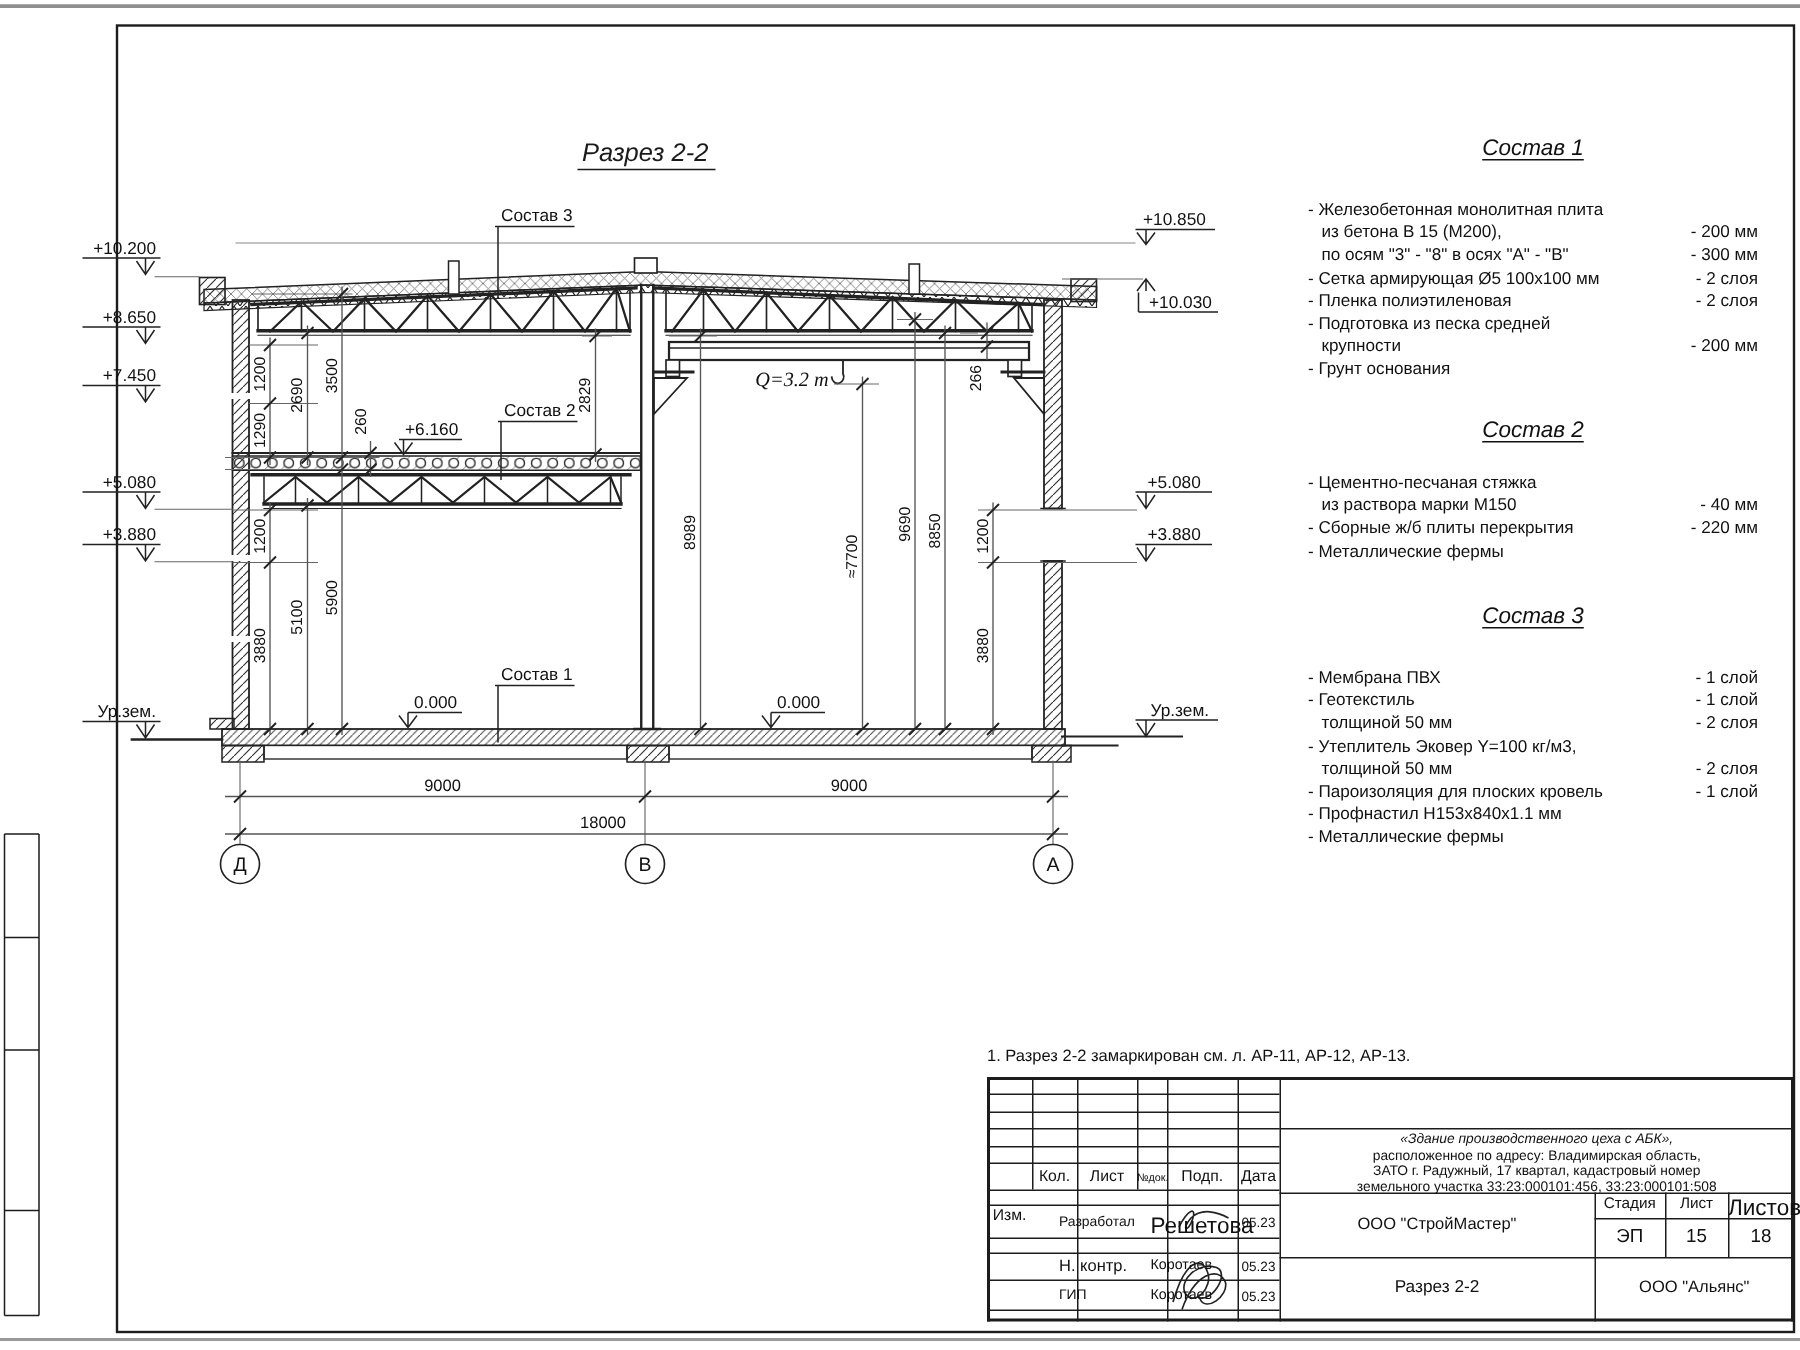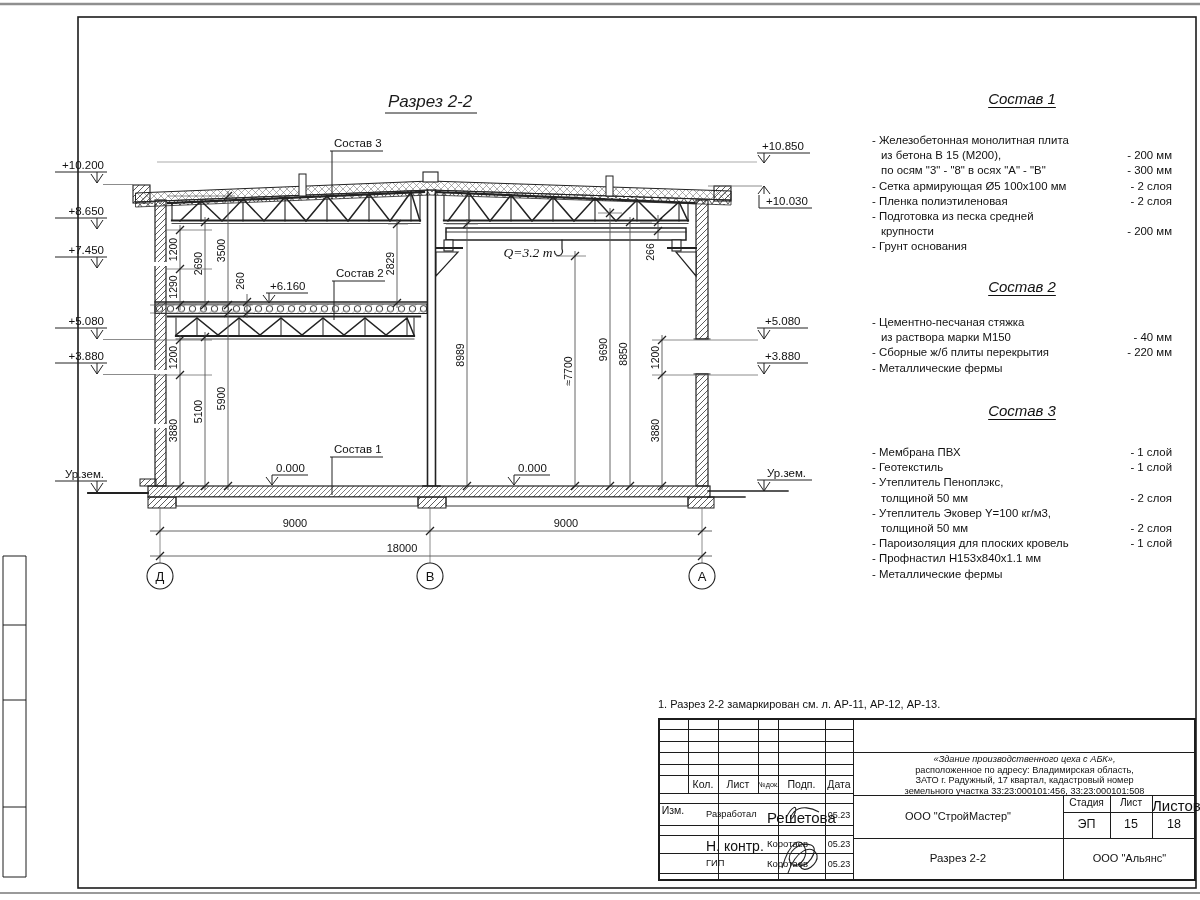--- a/index.html
+++ b/index.html
@@ -356,24 +356,20 @@
   <div class="spec-title">Состав 3</div>
   <div class="spec-rows" style="margin-top:26px;">
     <div class="srow">
           <span class="st">- Мембрана ПВХ</span>
           <span class="sv">- 1 слой</span>
         </div>
     <div class="srow">
           <span class="st">- Геотекстиль</span>
           <span class="sv">- 1 слой</span>
         </div>
-    <div class="srow">
-          <span class="st">- Утеплитель Пеноплэкс,</span>
-          <span class="sv"></span>
-        </div>
     <div class="srow cont">
           <span class="st">толщиной 50 мм</span>
           <span class="sv">- 2 слоя</span>
         </div>
     <div class="srow">
           <span class="st">- Утеплитель Эковер Y=100 кг/м3,</span>
           <span class="sv"></span>
         </div>
     <div class="srow cont">
           <span class="st">толщиной 50 мм</span>
@@ -433,21 +429,21 @@
   <span class="cell" style="left:0;top:60px;width:30px;margin-top:26px;">Изм.</span>
   <span class="cell" style="left:30px;top:60px;width:30px;">Кол.</span>
   <span class="cell" style="left:60px;top:60px;width:40px;">Лист</span>
   <span class="cell" style="left:100px;top:62px;width:20px;font-size:7.2px;">№док.</span>
   <span class="cell" style="left:120px;top:60px;width:47px;">Подп.</span>
   <span class="cell" style="left:167px;top:60px;width:28px;">Дата</span>
 
   <span class="cell left" style="left:3px;top:91px;width:56px;font-size:9.3px;">Разработал</span>
   <span class="cell left" style="left:64px;top:91px;width:55px;font-size:15px;">Решетова</span>
   <span class="cell" style="left:167px;top:92px;width:28px;font-size:9px;">05.23</span>
-  <span class="cell left" style="left:3px;top:120px;width:56px;font-size:14px;">Н. контр.</span>
+  <span class="cell left" style="left:3px;top:120px;width:56px;font-size:11px;">Н. контр.</span>
   <span class="cell left" style="left:64px;top:120px;width:55px;font-size:9.5px;">Коротаев</span>
   <span class="cell" style="left:167px;top:121px;width:28px;font-size:9px;">05.23</span>
   <span class="cell left" style="left:3px;top:140px;width:56px;font-size:9.3px;">ГИП</span>
   <span class="cell left" style="left:64px;top:140px;width:55px;font-size:9.5px;">Коротаев</span>
   <span class="cell" style="left:167px;top:141px;width:28px;font-size:9px;">05.23</span>
 
   <span class="cell" style="left:197px;top:36px;width:339px;font-size:9.2px;font-style:italic;">«Здание производственного цеха с АБК»,</span>
   <span class="cell" style="left:197px;top:46.5px;width:339px;font-size:9.2px;">расположенное по адресу: Владимирская область,</span>
   <span class="cell" style="left:197px;top:57px;width:339px;font-size:9.2px;">ЗАТО г. Радужный, 17 квартал, кадастровый номер</span>
   <span class="cell" style="left:197px;top:67.5px;width:339px;font-size:9.2px;">земельного участка 33:23:000101:456, 33:23:000101:508</span>

